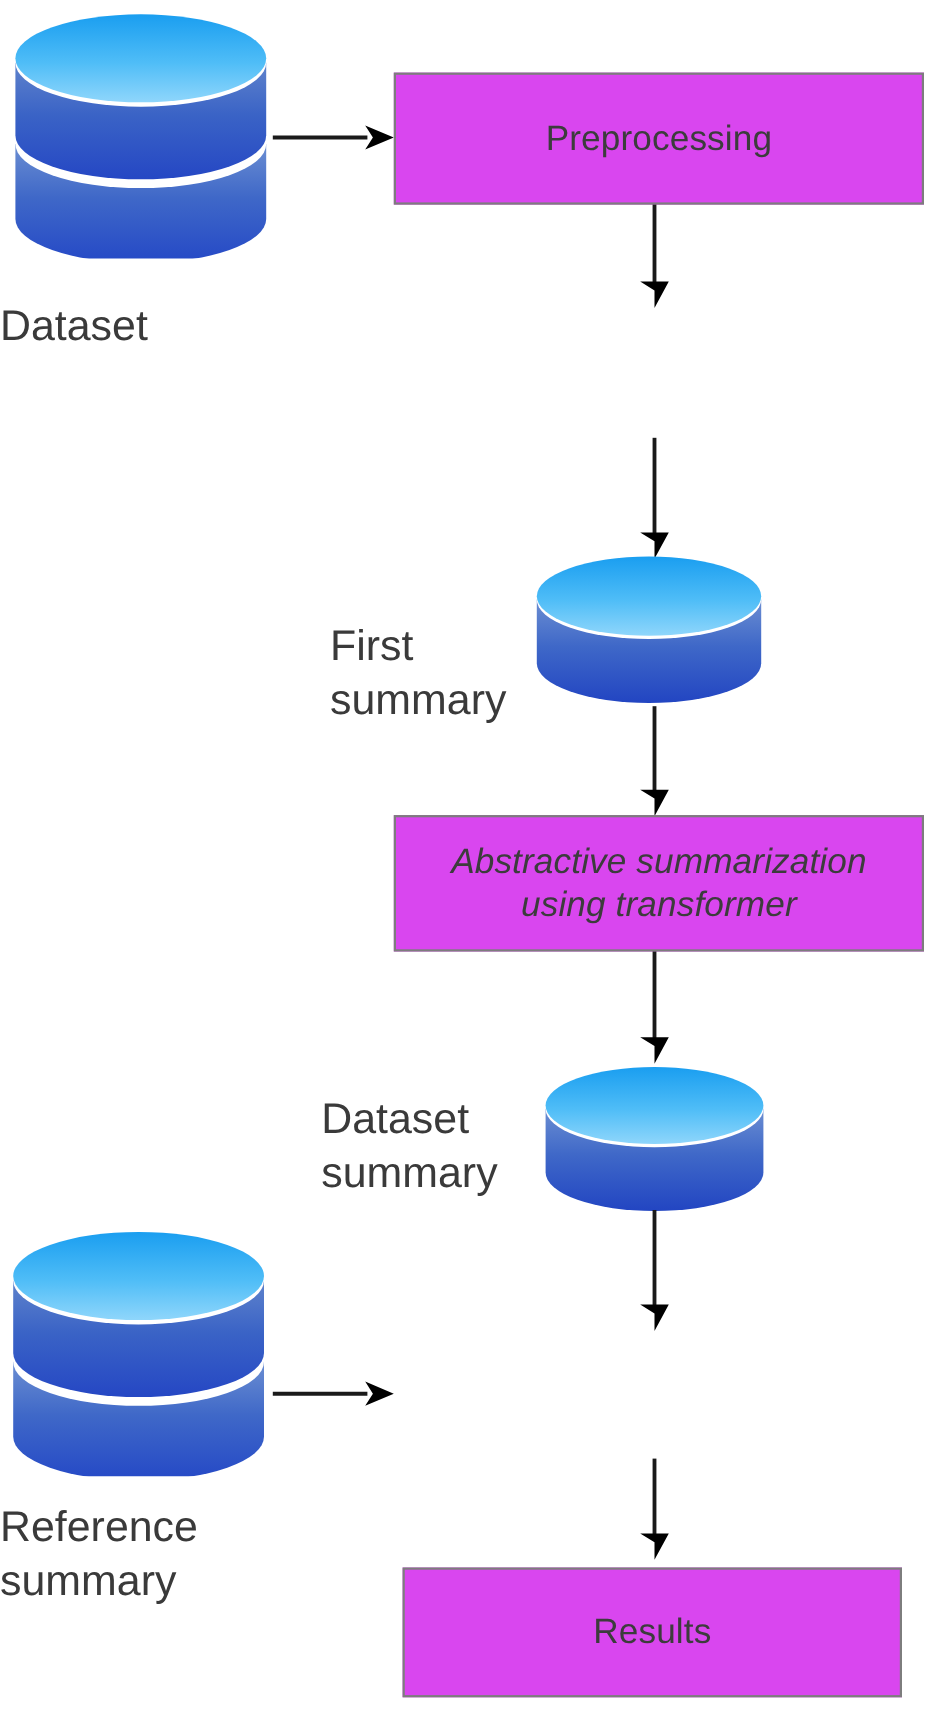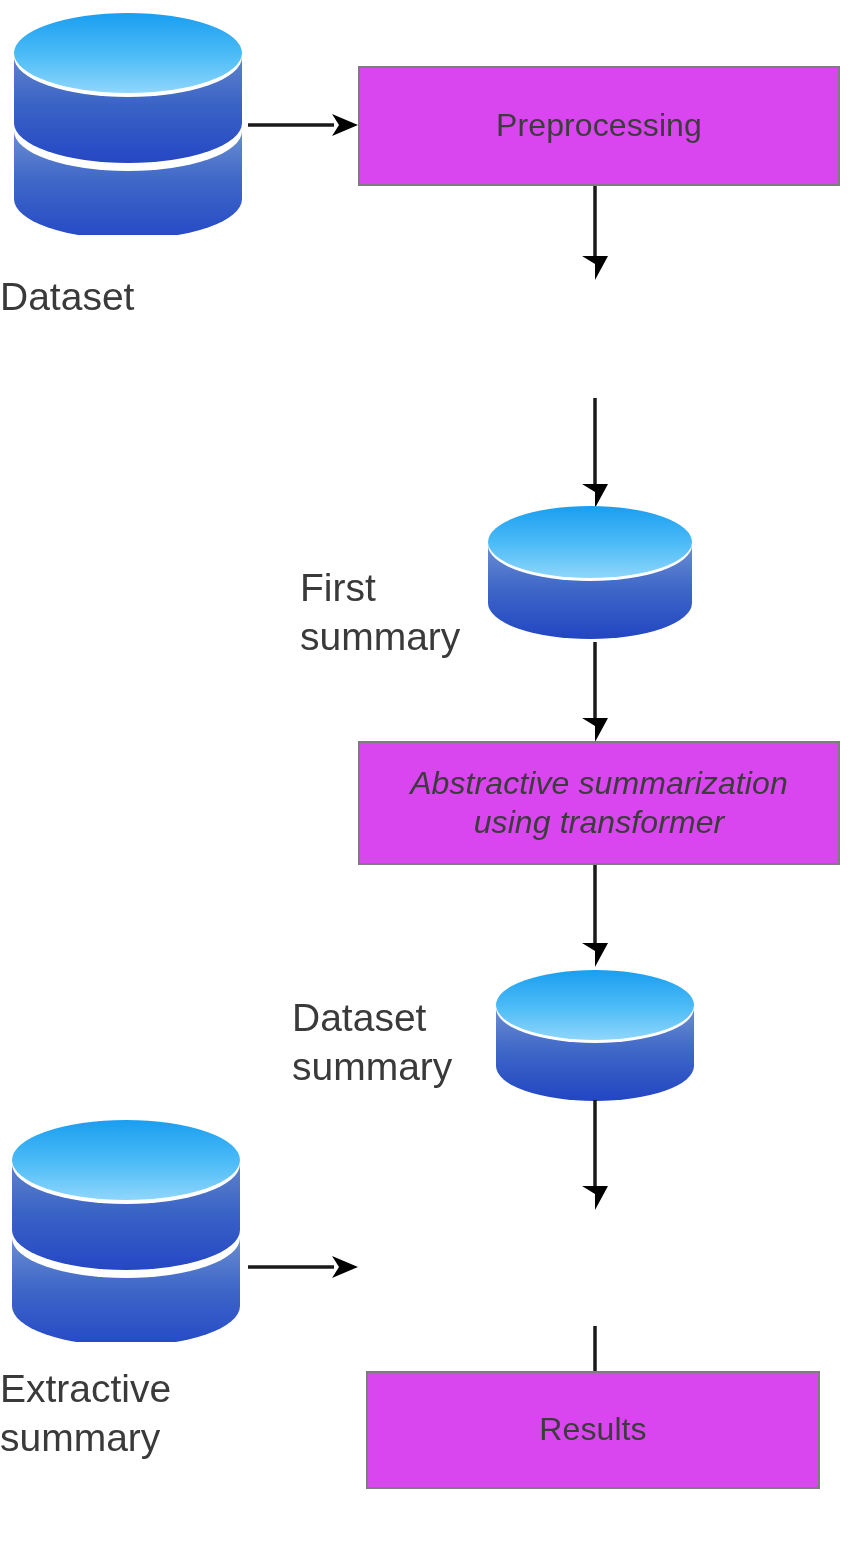--- a/index.html
+++ b/index.html
@@ -202,35 +202,35 @@
           <stop offset="100%" stop-color="#2549c6"></stop>
         </linearGradient>
       </defs>
       <path d="M8,120 L8,188 A114,40 0 0,0 236,188 L236,120 Z" fill="url(#rsBody2)"></path>
       <ellipse cx="122" cy="120" rx="114" ry="40" fill="#ffffff"></ellipse>
       <path d="M8,46 L8,112 A114,40 0 0,0 236,112 L236,46 Z" fill="url(#rsBody)"></path>
       <ellipse cx="122" cy="46" rx="114" ry="40" fill="#ffffff"></ellipse>
       <ellipse cx="122" cy="42" rx="114" ry="40" fill="url(#rsTop)"></ellipse>
     </svg>
   </div>
-  <div class="node-label" style="left:0px; top:1365px; width:250px;">Extractive
+  <div class="node-label" style="left:0px; top:1365px; width:250px;">Reference
 summary</div>
 
   <div class="conn" style="left:246px; top:1252px; width:112px; height:30px;">
     <svg width="112" height="30" viewBox="0 0 112 30">
       <line x1="2" y1="15" x2="88" y2="15" stroke="#1a1a1a" stroke-width="3.5"></line>
       <path d="M86,4 L112,15 L86,26 L93,15 Z" fill="#000000"></path>
     </svg>
   </div>
 
 
   <div class="conn" style="left:578px; top:1326px; width:34px; height:92px;">
     <svg width="34" height="92" viewBox="0 0 34 92">
       <line x1="17" y1="0" x2="17" y2="70" stroke="#1a1a1a" stroke-width="3.5"></line>
       <path d="M4,68 L30,68 L17,92 L17,76 Z" fill="#000000"></path>
     </svg>
   </div>
 
-  <div class="proc-box" style="left:366px; top:1371px; width:454px; height:118px;">
+  <div class="proc-box" style="left:366px; top:1425px; width:454px; height:118px;">
     <span class="lbl">Results</span>
   </div>
 
 </div>
 
 </body></html>

